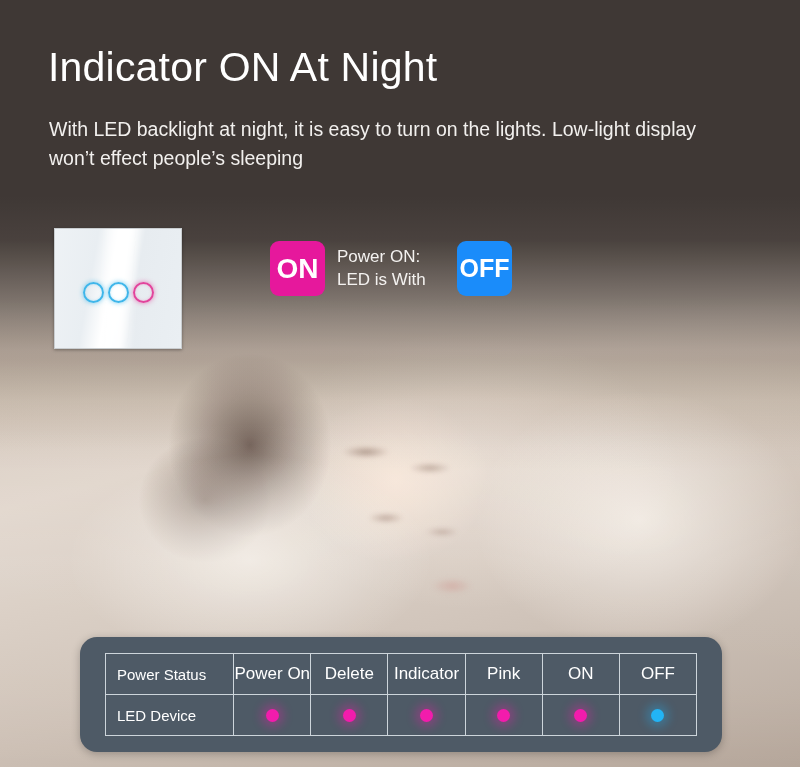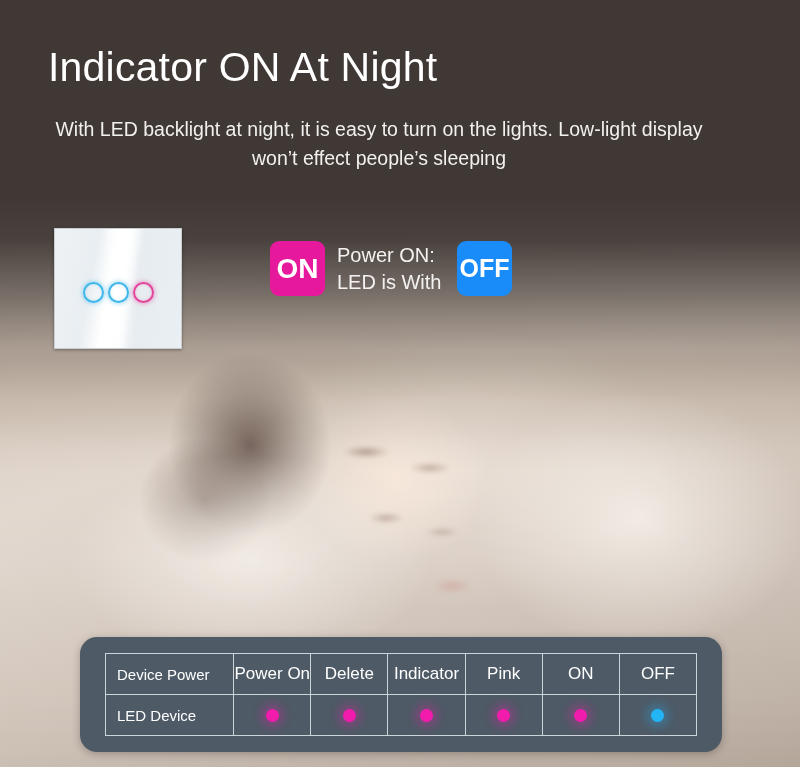--- a/index.html
+++ b/index.html
@@ -102,21 +102,20 @@
   .subtitle {
     position: absolute;
     left: 49px;
     top: 115px;
     margin: 0;
     width: 660px;
     font-size: 19.5px;
     font-weight: 400;
     color: #f2f0ee;
     line-height: 1.48;
-    text-align: center;
   }
 
   
   .switch-panel {
     position: absolute;
     left: 54px;
     top: 228px;
     width: 126px;
     height: 119px;
     background: linear-gradient(100deg,
@@ -186,21 +185,21 @@
     justify-content: center;
     font-size: 28px;
     font-weight: 700;
     color: #ffffff;
     letter-spacing: 0px;
   }
   .badge.pink { background: #e6189c; }
   .badge.blue { background: #1a8cfa; font-size: 25px; }
 
   .legend-text {
-    font-size: 20px;
+    font-size: 17px;
     line-height: 1.35;
     color: #f4f2f0;
     white-space: nowrap;
   }
 
   
   .table-card {
     position: absolute;
     left: 80px;
     top: 637px;
@@ -301,21 +300,21 @@
         <col class="col-label">
         <col class="col-normal">
           <col class="col-normal">
           <col class="col-normal">
         <col class="col-normal">
           <col class="col-normal">
           <col class="col-normal">
       </colgroup>
       <thead>
         <tr>
-          <th class="rowlabel">Device Power</th>
+          <th class="rowlabel">Power Status</th>
           <th>Power On</th>
           <th>Delete</th>
           <th>Indicator</th>
           <th>Pink</th>
           <th>ON</th>
           <th>OFF</th>
         </tr>
       </thead>
       <tbody>
         <tr>

